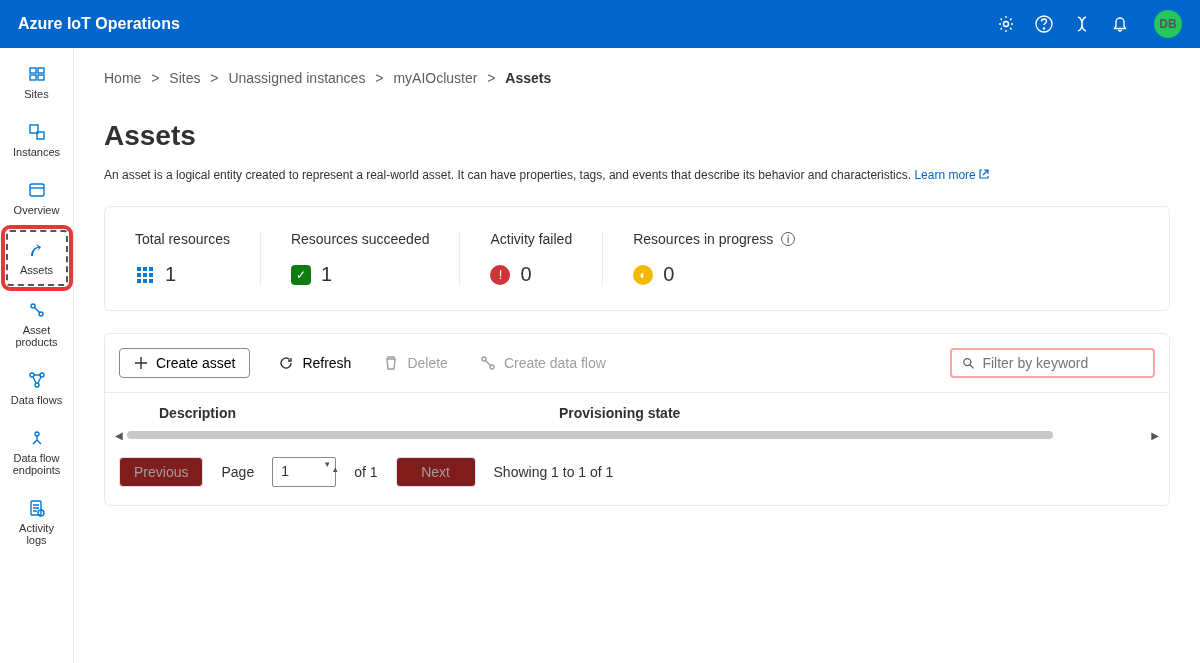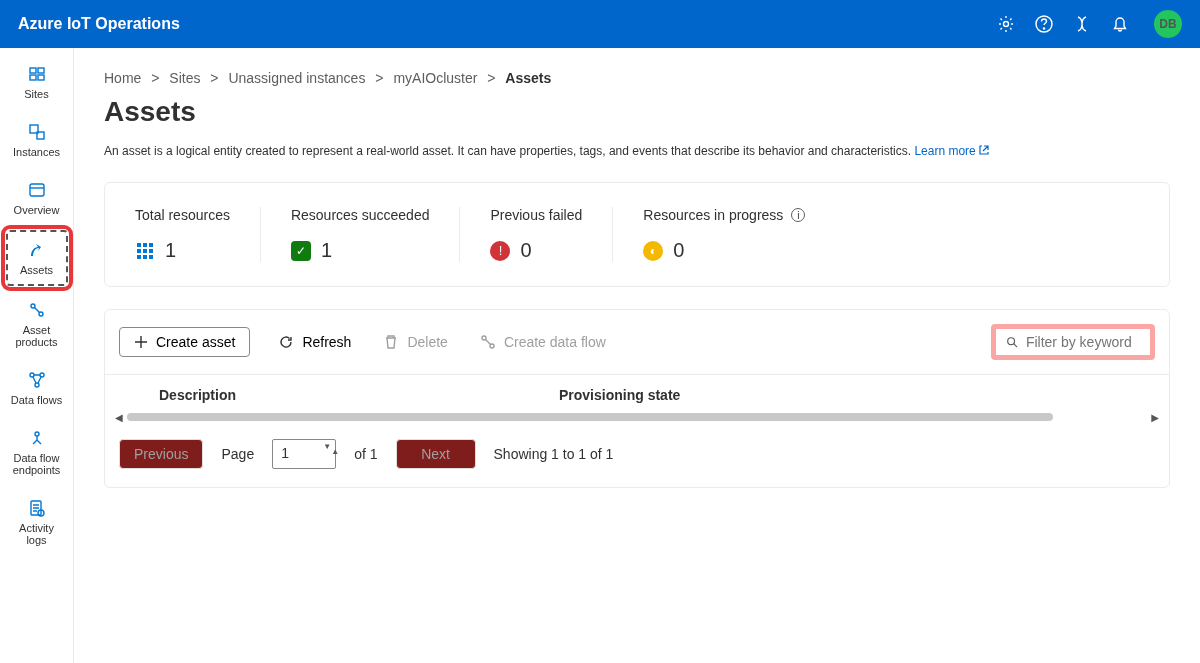--- a/index.html
+++ b/index.html
@@ -75,21 +75,21 @@
   outline-offset: 1px;
 }
 .main {
   flex: 1;
   padding: 22px 30px;
   overflow: auto;
 }
 .breadcrumb {
   font-size: 14px;
   color: #605e5c;
-  margin-bottom: 10px;
+  margin-bottom: 34px;
 }
 .breadcrumb .sep { margin: 0 6px; color: #605e5c; }
 .breadcrumb .current { color: #323130; font-weight: 600; }
 .page-title {
   font-size: 28px;
   font-weight: 600;
   margin-bottom: 16px;
 }
 .page-desc {
   font-size: 12px;
@@ -138,24 +138,24 @@
   border: 1px solid #8a8886;
   background: #fff;
   border-radius: 4px;
   cursor: pointer;
 }
 .btn-ghost { border: none; padding: 6px 4px; text-align: center; }
 .btn-disabled { color: #a19f9d; cursor: default; }
 .spacer { flex: 1; }
 .search-box {
   display: flex; align-items: center; gap: 8px;
-  border: 5px solid #fca5a5;
+  border: 2px solid #fca5a5;
   border-radius: 4px;
   padding: 5px 10px;
-  width: 164px;
+  width: 205px;
 }
 .search-box input { border: none; outline: none; font-size: 14px; width: 100%; }
 
 .table-header {
   display: flex;
   padding: 12px 14px;
   border-top: 1px solid #edebe9;
   font-weight: 600;
 }
 .col-check { width: 40px; }
@@ -351,21 +351,21 @@
         </div>
       </div>
       <div class="stat">
         <div class="stat-label">Resources succeeded</div>
         <div class="stat-value">
           <span class="stat-icon icon-succ">✓</span>
           <span class="num">1</span>
         </div>
       </div>
       <div class="stat">
-        <div class="stat-label">Previous failed</div>
+        <div class="stat-label">Activity failed</div>
         <div class="stat-value">
           <span class="stat-icon icon-fail">!</span>
           <span class="num">0</span>
         </div>
       </div>
       <div class="stat">
         <div class="stat-label">
           <span>Resources in progress</span>
           <span class="info-icon">i</span>
         </div>

